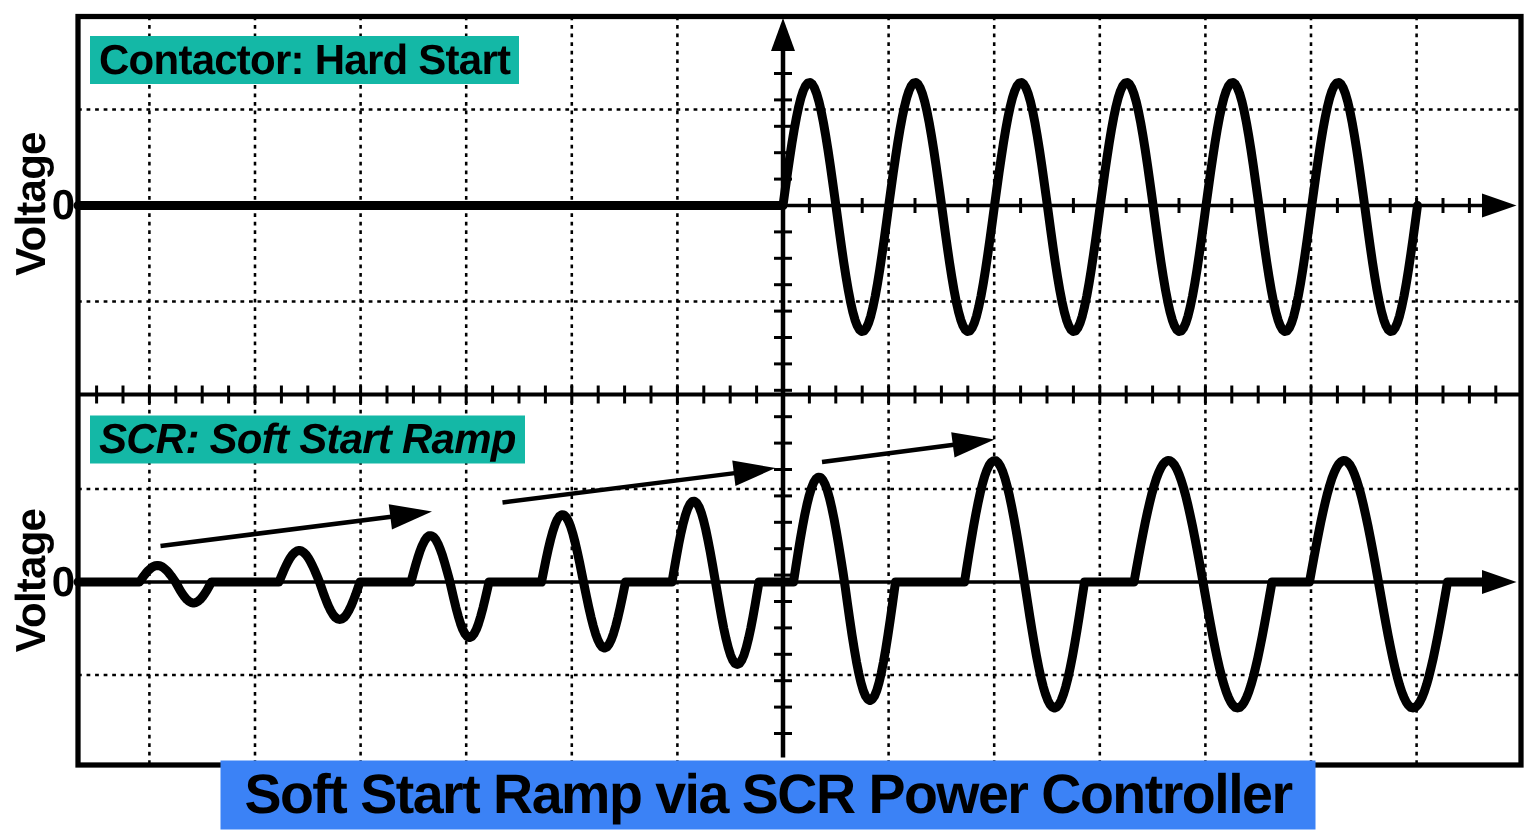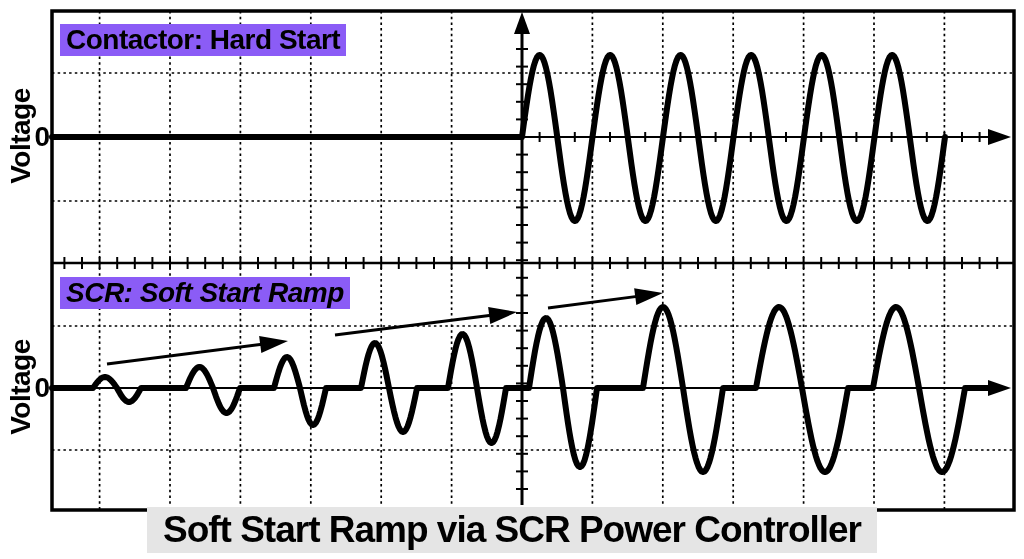--- a/index.html
+++ b/index.html
@@ -10,21 +10,21 @@
     font-family:"Liberation Sans", sans-serif;
     overflow:hidden;
   }
   #fig{position:absolute;left:0;top:0;}
   .panel-label{
     position:absolute;
     font-weight:bold;
     font-size:28px;
     letter-spacing:-0.5px;
     color:#000;
-    background:#8b5cf6;
+    background:#14b8a6;
     padding:0 6px;
     white-space:nowrap;
     line-height:32px;
   }
   .ylabel{
     position:absolute;
     width:140px;height:30px;
     font-weight:bold;font-size:28px;color:#000;
     text-align:center;line-height:30px;
     transform:rotate(-90deg);
@@ -42,21 +42,21 @@
     left:0;right:0;top:507px;
     text-align:center;
   }
   .fig-title span{
     display:inline-block;
     font-weight:bold;
     font-size:37px;
     letter-spacing:-1px;
     line-height:46px;
     color:#000;
-    background:#e5e5e5;
+    background:#3b82f6;
     padding:0 16px;
     white-space:nowrap;
   }
 </style>
 </head>
 <body>
 
 <div id="canvas">
 
   <svg id="fig" width="1024" height="559" viewBox="0 0 1024 559">

